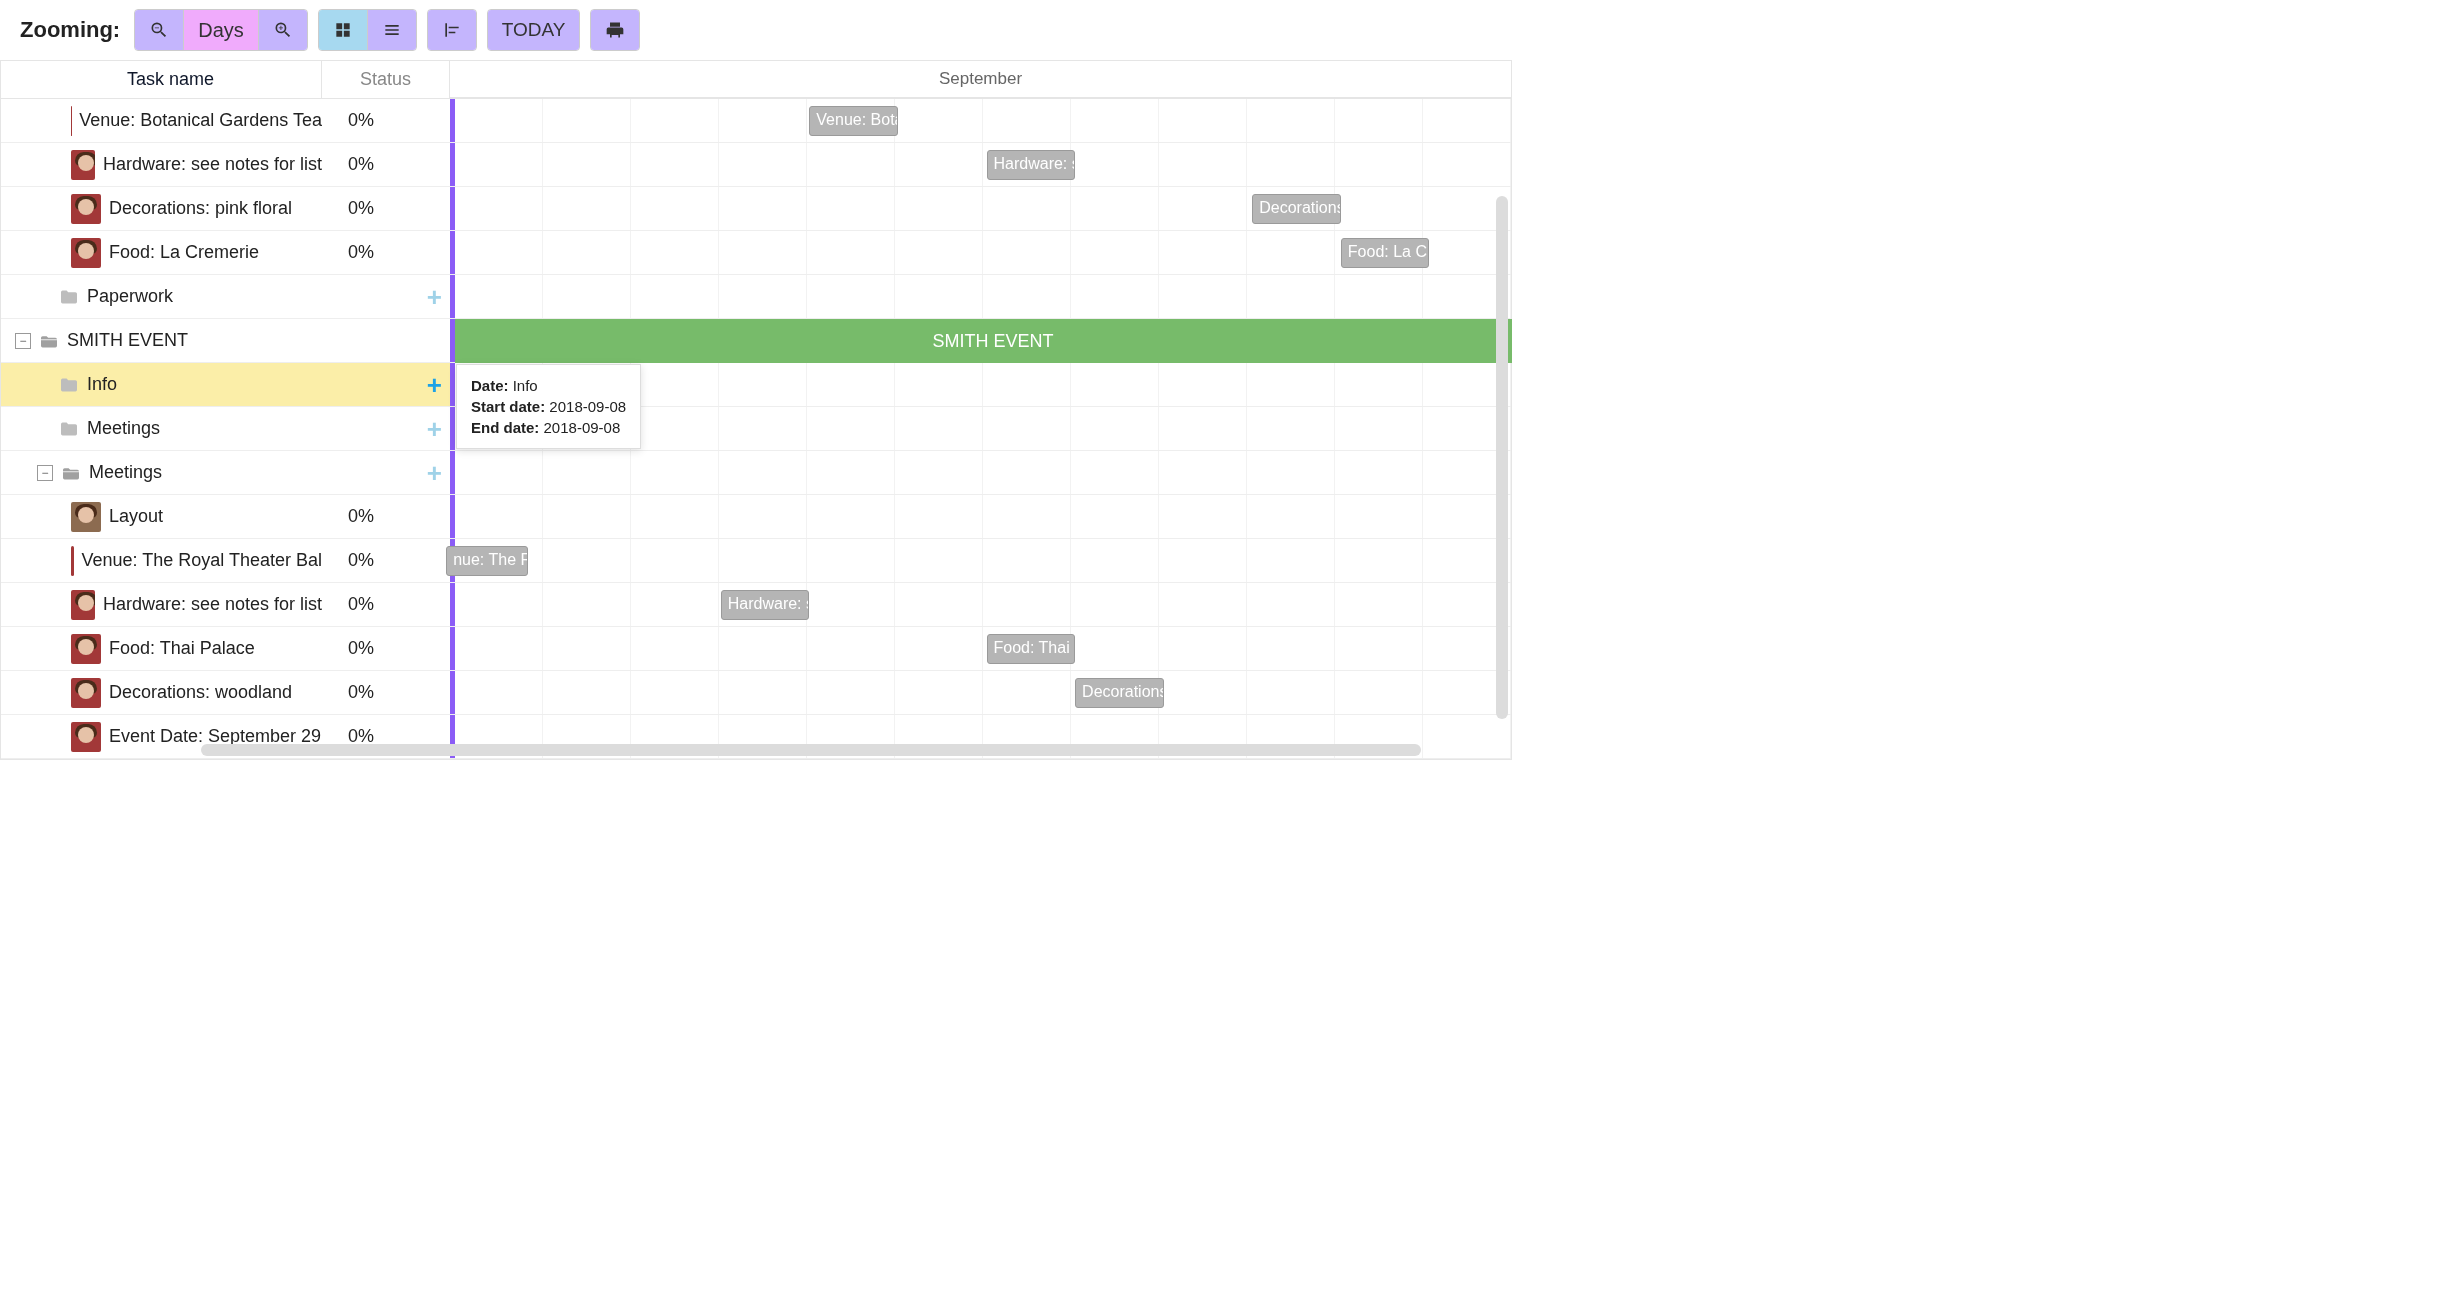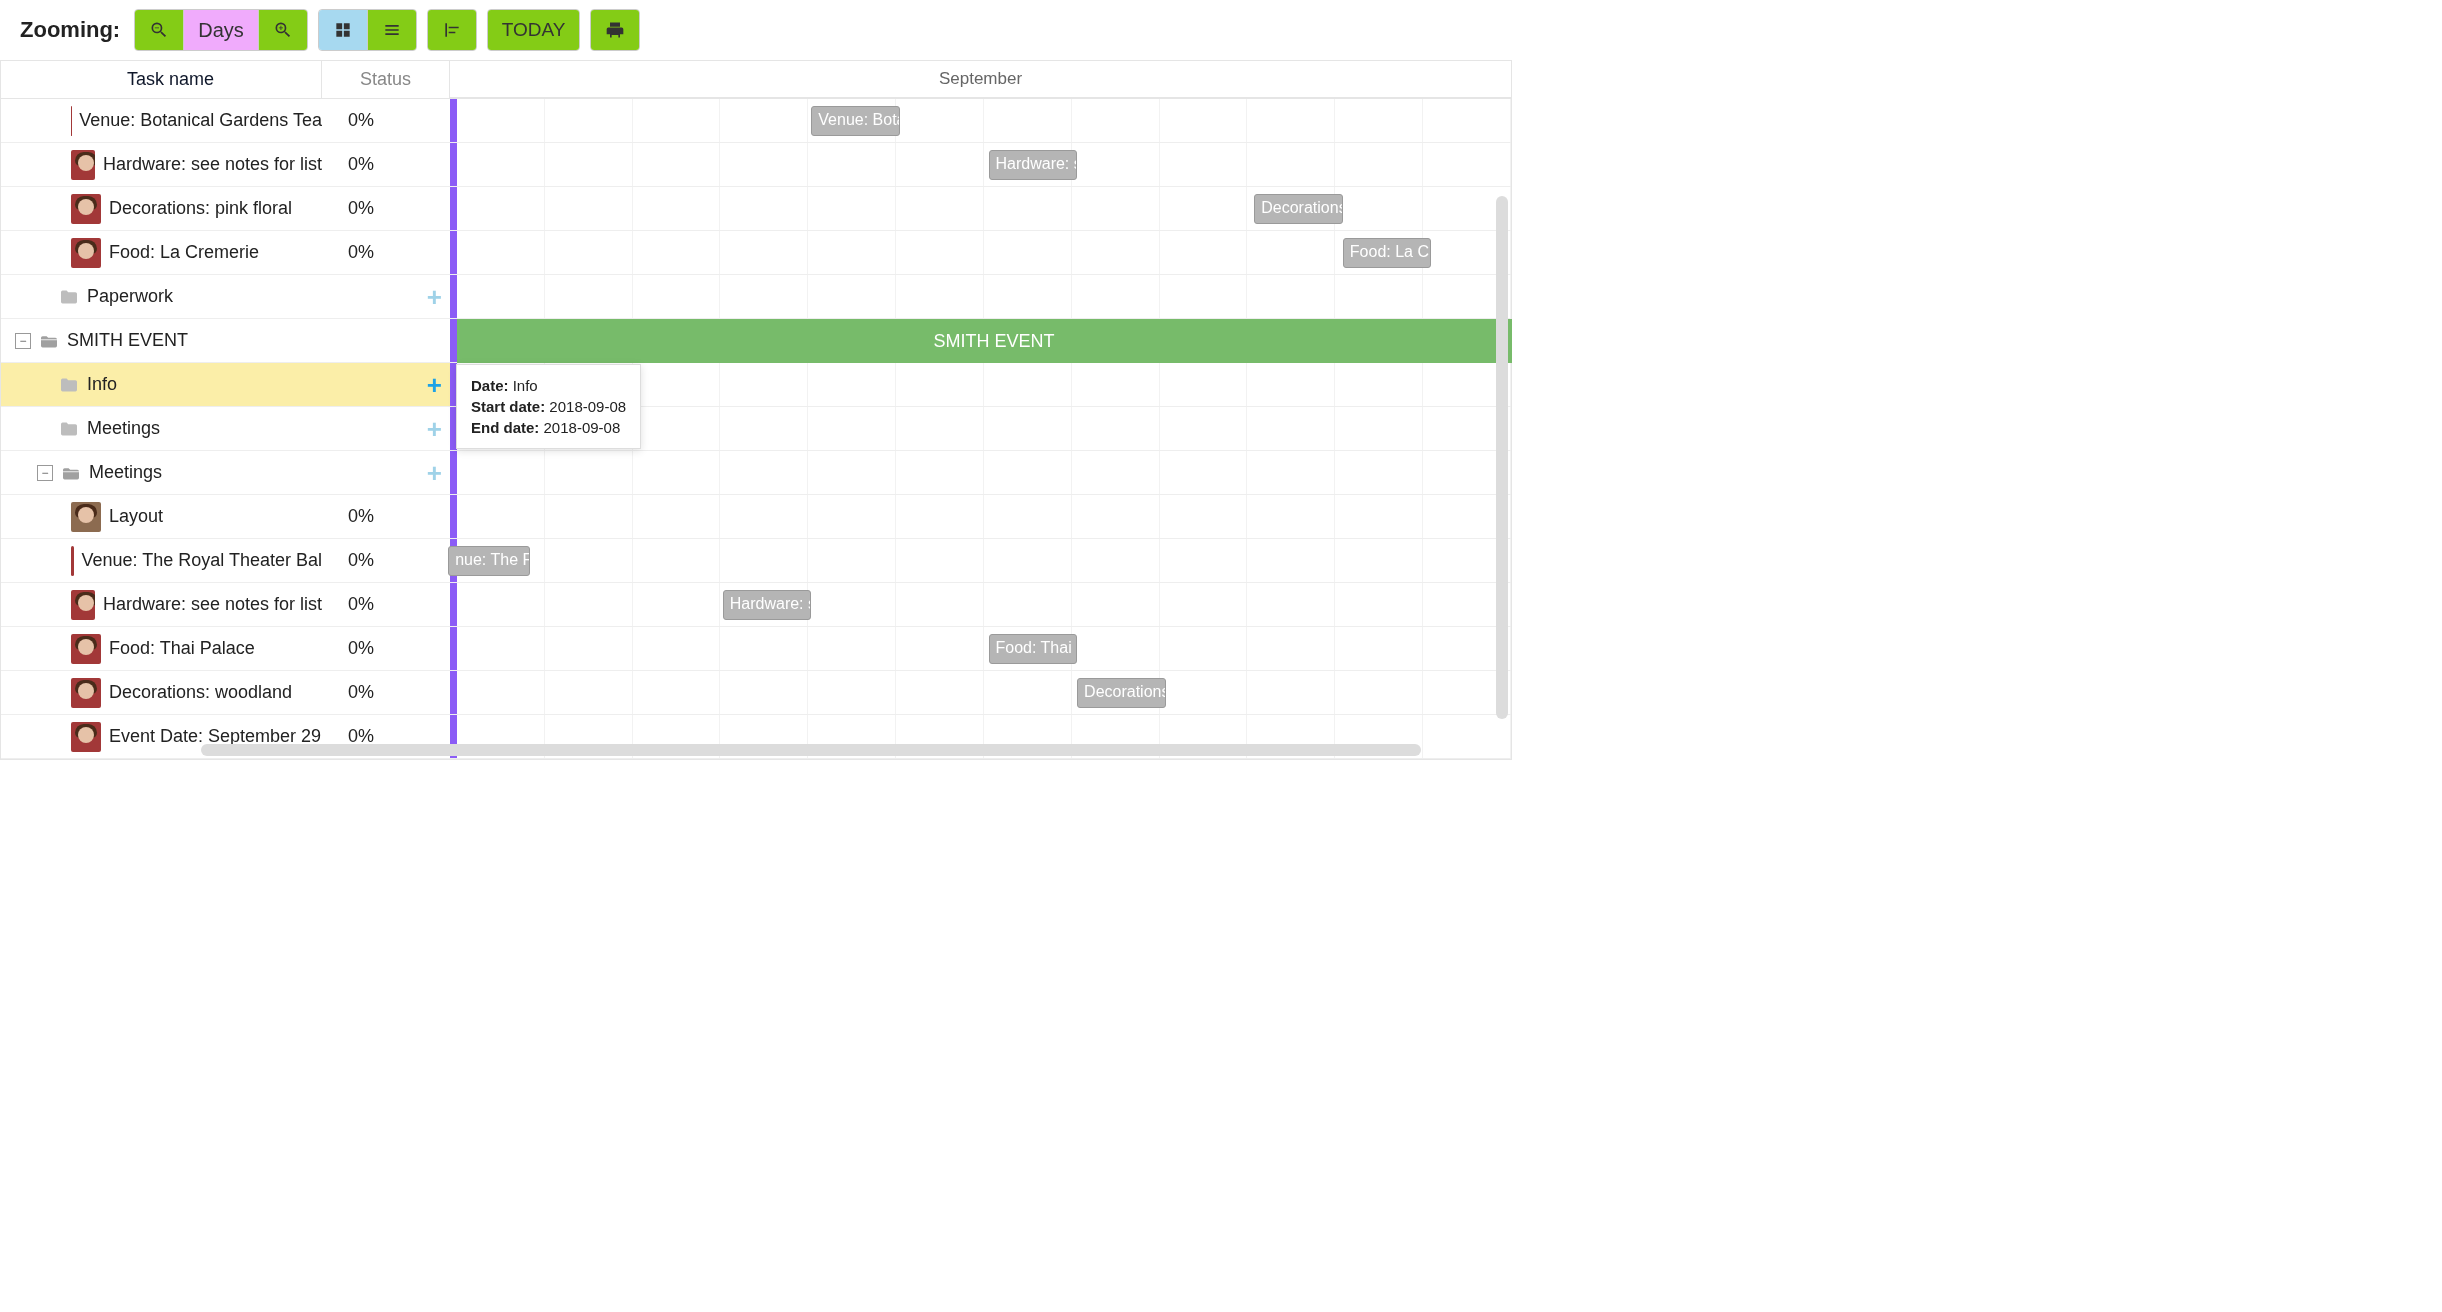--- a/index.html
+++ b/index.html
@@ -24,21 +24,21 @@
   margin-right: 4px;
 }
 .btn-group {
   display: inline-flex;
   border: 1px solid #ccc;
   border-radius: 4px;
   overflow: hidden;
 }
 .btn-group .tbtn + .tbtn { border-left: 1px solid #ccc; }
 .tbtn {
-  background: #84cc16;
+  background: #c4b5fd;
   border: none;
   padding: 7px 14px;
   font-size: 18px;
   cursor: pointer;
   display: inline-flex;
   align-items: center;
   justify-content: center;
   min-height: 40px;
   color: #333;
 }
@@ -96,21 +96,21 @@
 }
 .body-row {
   display: flex;
   height: 44px;
   border-bottom: 1px solid #eee;
 }
 .left-cell {
   flex: 0 0 449px;
   display: flex;
   align-items: center;
-  border-right: 7px solid #8b5cf6;
+  border-right: 5px solid #8b5cf6;
   position: relative;
 }
 .left-cell.selected { background: #fbeea8; }
 .left-inner {
   display: flex;
   align-items: center;
   width: 321px;
   overflow: hidden;
   white-space: nowrap;
   padding-left: 12px;

